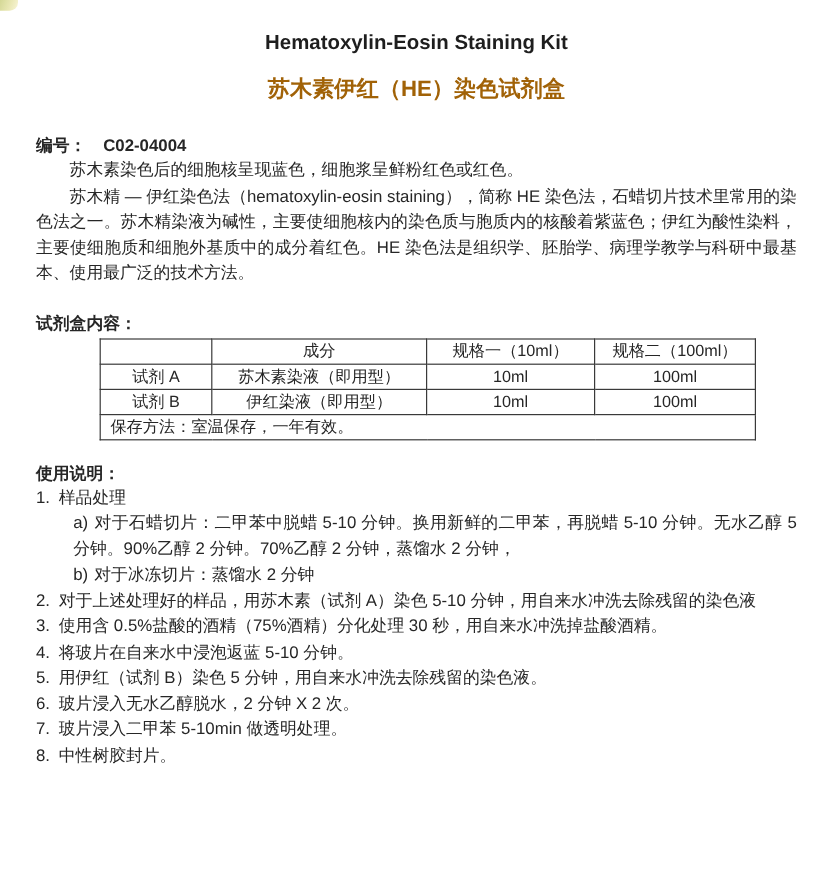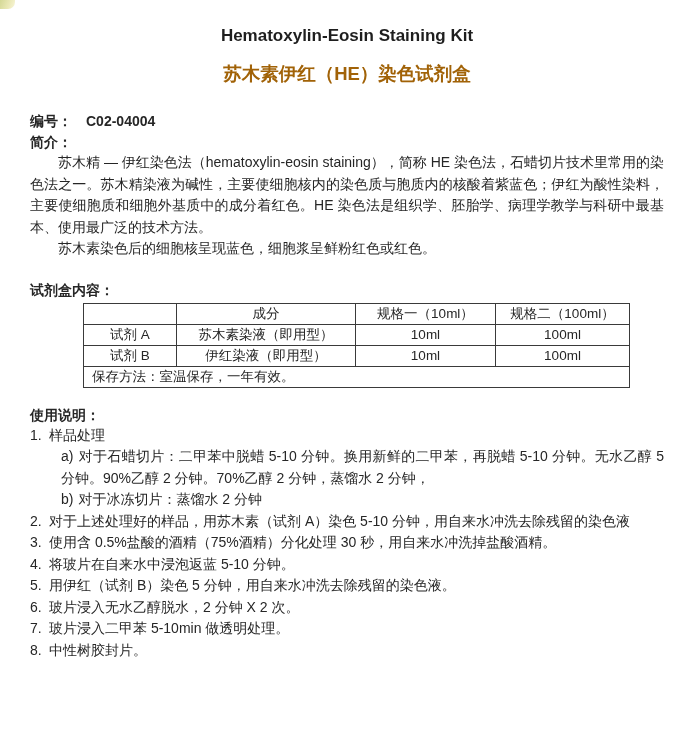--- a/index.html
+++ b/index.html
@@ -84,23 +84,22 @@
 
   <div class="corner-mark"></div>
 
   <div class="title-en">Hematoxylin-Eosin Staining Kit</div>
   <div class="title-zh">苏木素伊红（HE）染色试剂盒</div>
 
   <div class="code-line">
     <span>编号：</span><span class="code-value">C02-04004</span>
   </div>
 
-  <div class="sec-heading intro-heading">简介：</div>
+  <p class="para">苏木素染色后的细胞核呈现蓝色，细胞浆呈鲜粉红色或红色。</p>
   <p class="para">苏木精 — 伊红染色法（hematoxylin-eosin staining），简称 HE 染色法，石蜡切片技术里常用的染色法之一。苏木精染液为碱性，主要使细胞核内的染色质与胞质内的核酸着紫蓝色；伊红为酸性染料，主要使细胞质和细胞外基质中的成分着红色。HE 染色法是组织学、胚胎学、病理学教学与科研中最基本、使用最广泛的技术方法。</p>
-  <p class="para">苏木素染色后的细胞核呈现蓝色，细胞浆呈鲜粉红色或红色。</p>
 
   <div class="sec-heading kit-heading">试剂盒内容：</div>
 
   <table class="kit-table">
     <tbody>
         <tr>
       <td class="col-label"></td>
       <td class="col-comp">成分</td>
       <td class="col-spec1">规格一（10ml）</td>
       <td class="col-spec2">规格二（100ml）</td>

